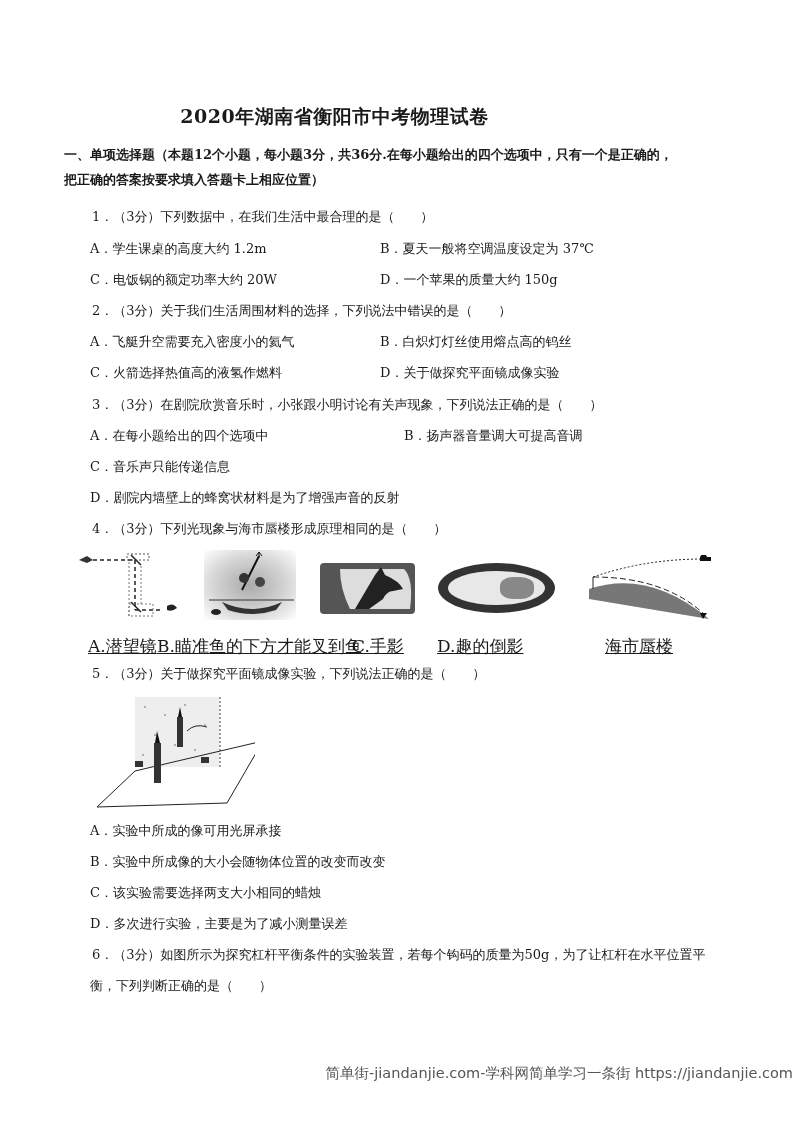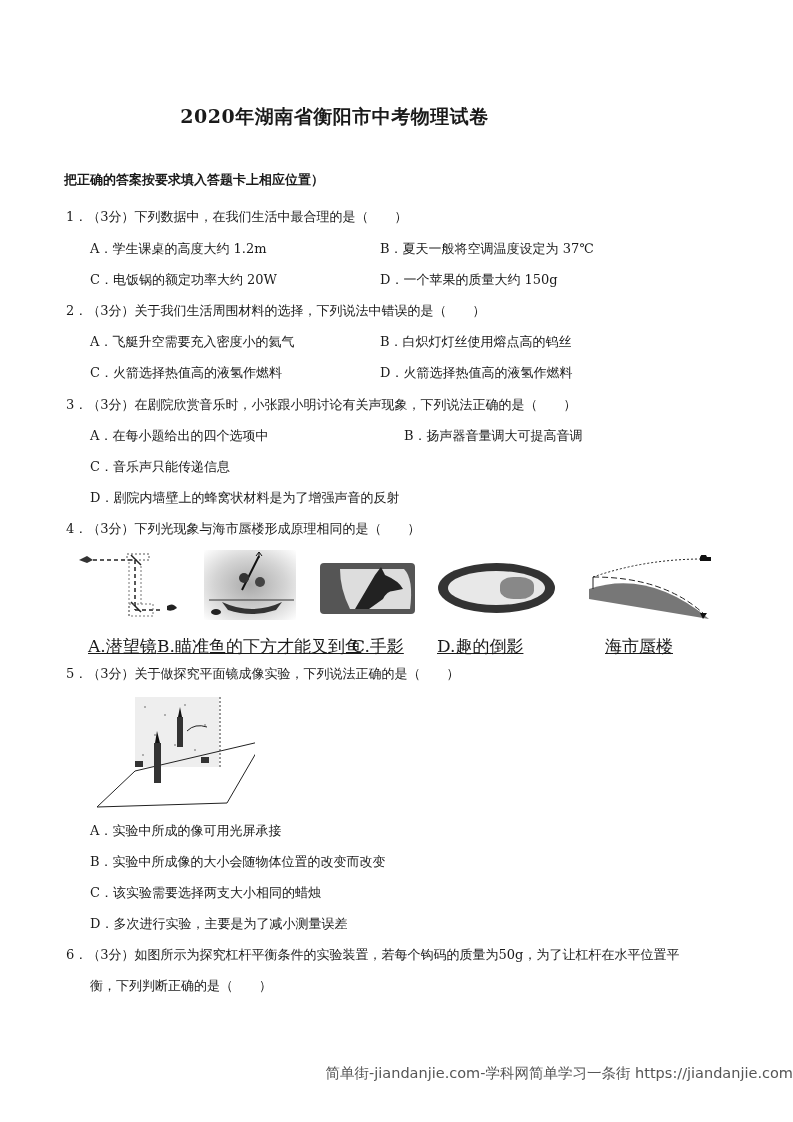--- a/index.html
+++ b/index.html
@@ -8,50 +8,51 @@
       font-family: "DejaVu Serif", "Liberation Serif", serif;
       color: #1a1a1a;
     }
     .page { position: absolute; left: 0; top: 0; width: 793px; height: 1122px; }
     .title {
       position: absolute; left: 0; width: 669px; top: 104px; text-align: center;
       font-size: 19px; font-weight: bold; letter-spacing: 0.5px;
     }
     .line { position: absolute; font-size: 13px; white-space: nowrap; line-height: 18px; }
     .section { font-weight: bold; }
-    .q { left: 66px; }
+    .q { left: 92px; }
     .opt { left: 90px; }
     .opt-b { left: 380px; }
     .caption { position: absolute; font-size: 17px; white-space: nowrap; text-decoration: underline; }
     .fig { position: absolute; }
     .footer {
       position: absolute; left: 0; width: 793px; top: 1064px; text-align: right;
       font-family: "DejaVu Sans", "Liberation Sans", sans-serif; font-size: 14.5px; color: #555;
     }
   </style>
 </head>
 <body>
 
 <div class="page">
 
   <div class="title">2020年湖南省衡阳市中考物理试卷</div>
 
+  <div class="line section" style="left:64px; top:146px;">一、单项选择题（本题12个小题，每小题3分，共36分.在每小题给出的四个选项中，只有一个是正确的，</div>
   <div class="line section" style="left:64px; top:171px;">把正确的答案按要求填入答题卡上相应位置）</div>
 
   <div class="line q" style="top:208px;">1．（3分）下列数据中，在我们生活中最合理的是（　　）</div>
   <div class="line opt" style="top:240px;">A．学生课桌的高度大约 1.2m</div>
   <div class="line opt-b" style="top:240px;">B．夏天一般将空调温度设定为 37℃</div>
   <div class="line opt" style="top:271px;">C．电饭锅的额定功率大约 20W</div>
   <div class="line opt-b" style="top:271px;">D．一个苹果的质量大约 150g</div>
 
   <div class="line q" style="top:302px;">2．（3分）关于我们生活周围材料的选择，下列说法中错误的是（　　）</div>
   <div class="line opt" style="top:333px;">A．飞艇升空需要充入密度小的氦气</div>
   <div class="line opt-b" style="top:333px;">B．白炽灯灯丝使用熔点高的钨丝</div>
   <div class="line opt" style="top:364px;">C．火箭选择热值高的液氢作燃料</div>
-  <div class="line opt-b" style="top:364px;">D．火箭选择热值高的液氢作燃料</div>
+  <div class="line opt-b" style="top:364px;">D．关于做探究平面镜成像实验</div>
 
   <div class="line q" style="top:396px;">3．（3分）在剧院欣赏音乐时，小张跟小明讨论有关声现象，下列说法正确的是（　　）</div>
   <div class="line opt" style="top:427px;">A．在每小题给出的四个选项中</div>
   <div class="line opt-b" style="top:427px;margin-left:24px;">B．扬声器音量调大可提高音调</div>
   <div class="line opt" style="top:458px;">C．音乐声只能传递信息</div>
   <div class="line opt" style="top:489px;">D．剧院内墙壁上的蜂窝状材料是为了增强声音的反射</div>
 
   <div class="line q" style="top:520px;">4．（3分）下列光现象与海市蜃楼形成原理相同的是（　　）</div>
 
   <svg class="fig" style="left:75px; top:550px;" width="110" height="70">

